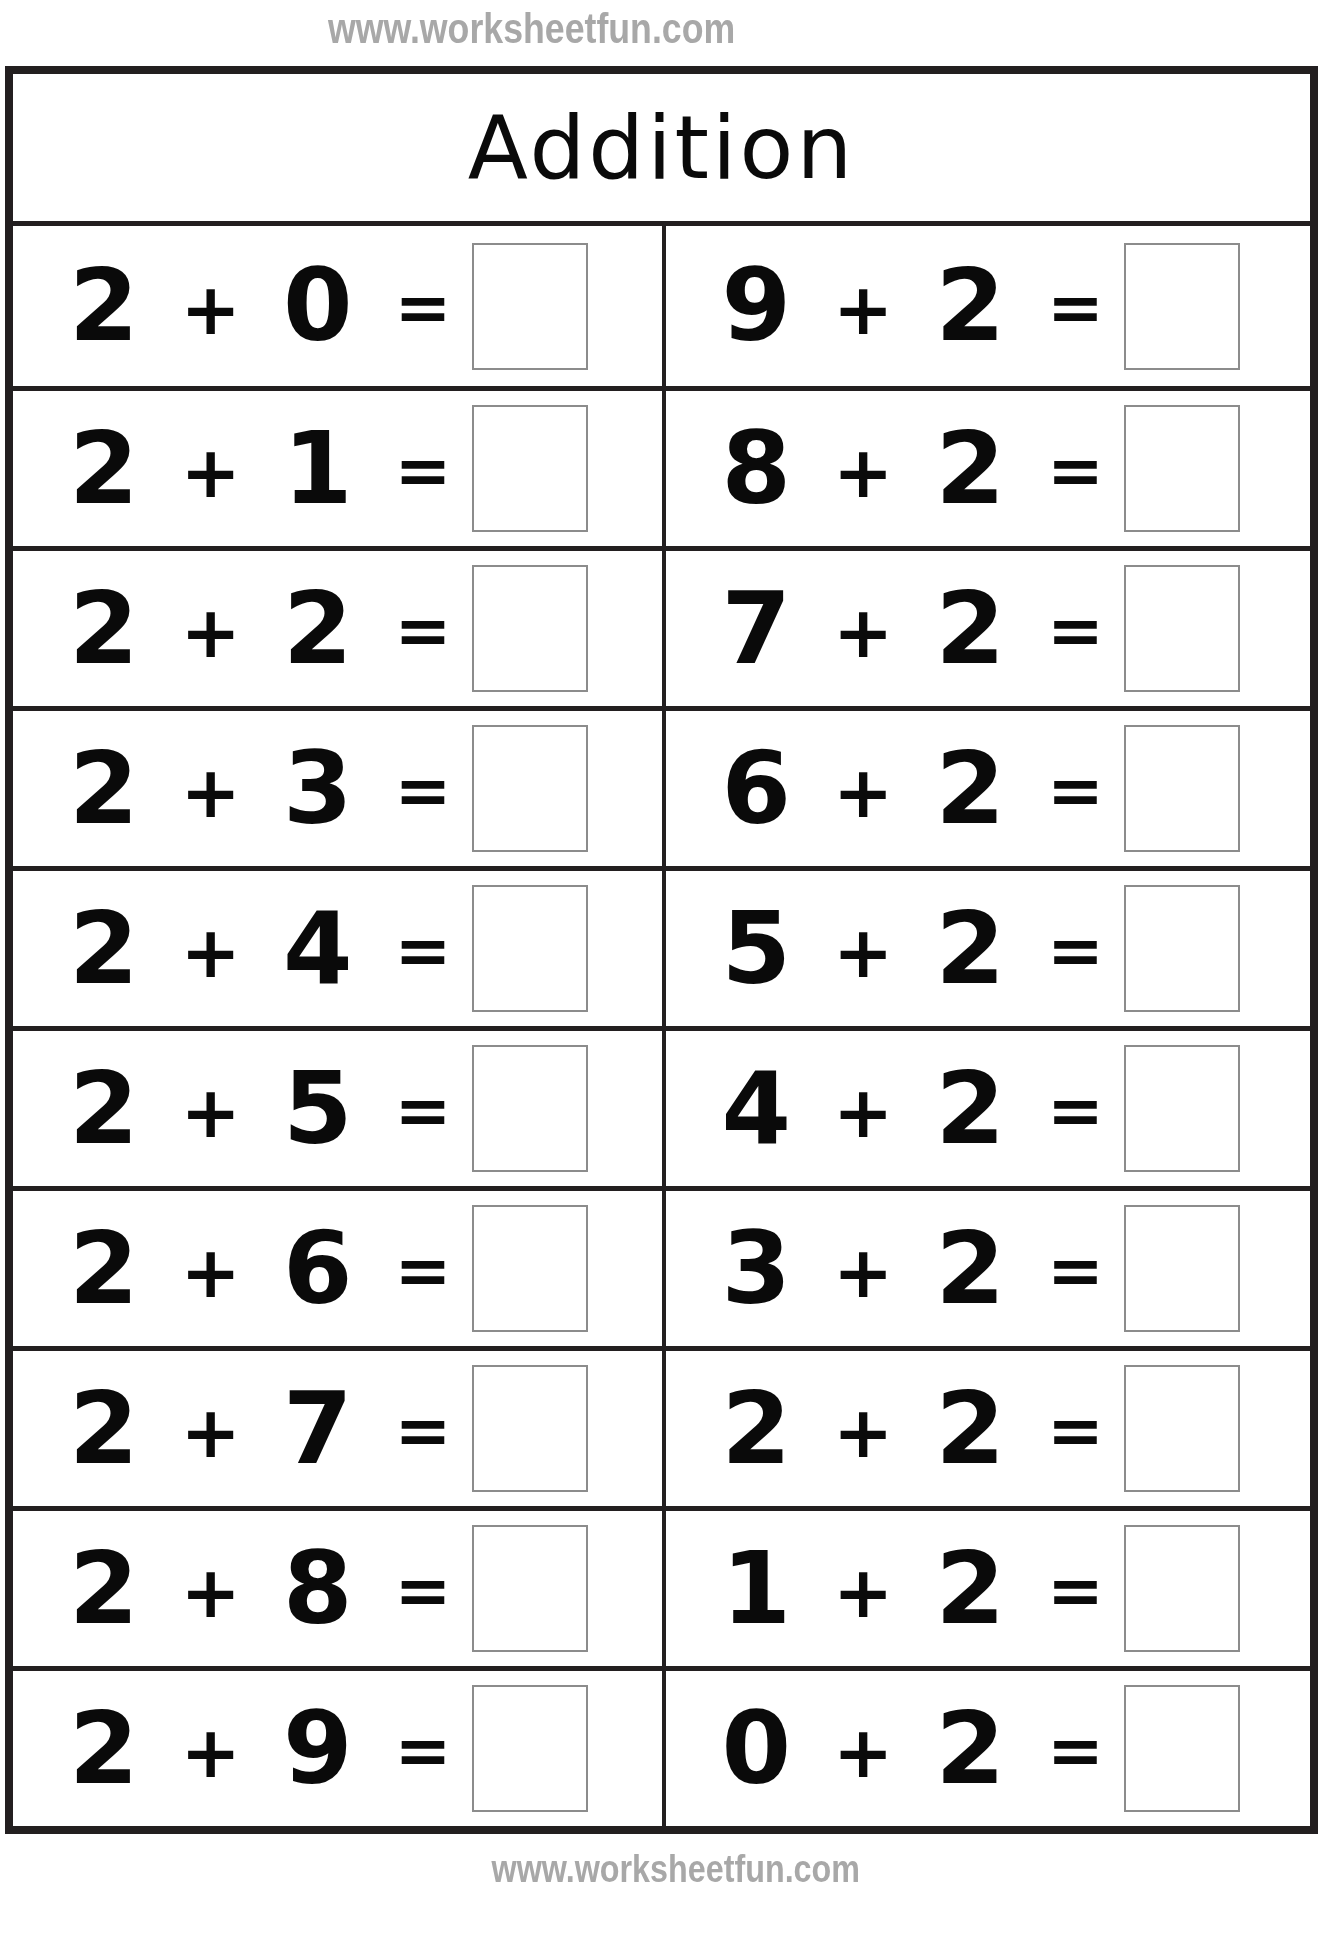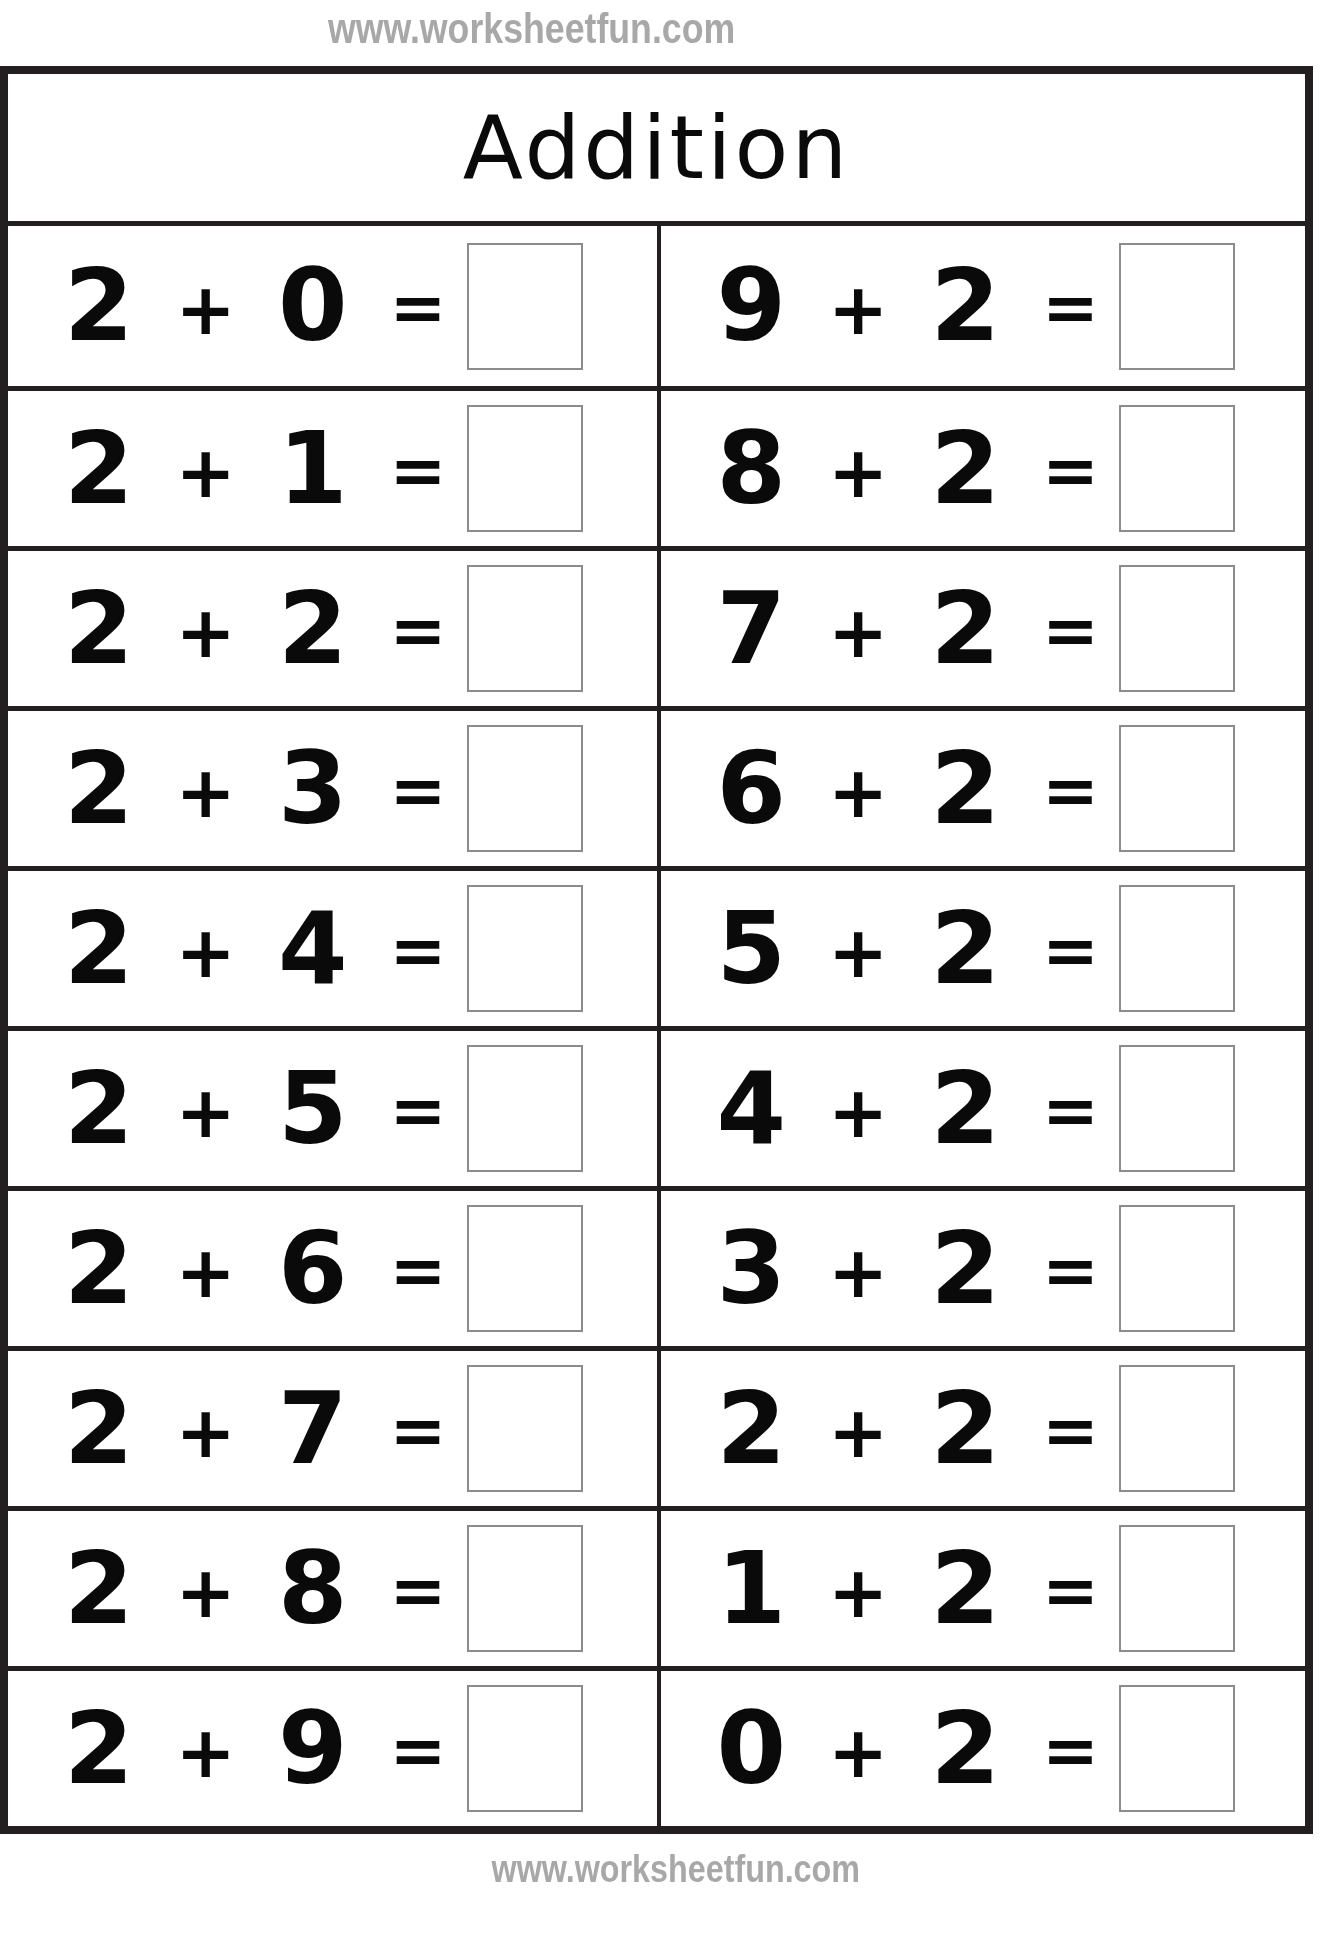--- a/index.html
+++ b/index.html
@@ -32,20 +32,21 @@
     left:-130px;
   }
   .watermark.bottom{
     font-size:38px;
     margin-top:14px;
     position:relative;
     left:14px;
   }
   .sheet{
     width:1313px;
+    margin-left:5px;
     border:8px solid var(--border);
     background:#ffffff;
   }
   .sheet-header{
     height:152px;
     border-bottom:5px solid var(--border);
     display:flex;align-items:center;justify-content:center;
     font-size:88px;
     letter-spacing:3px;
     color:var(--text);

